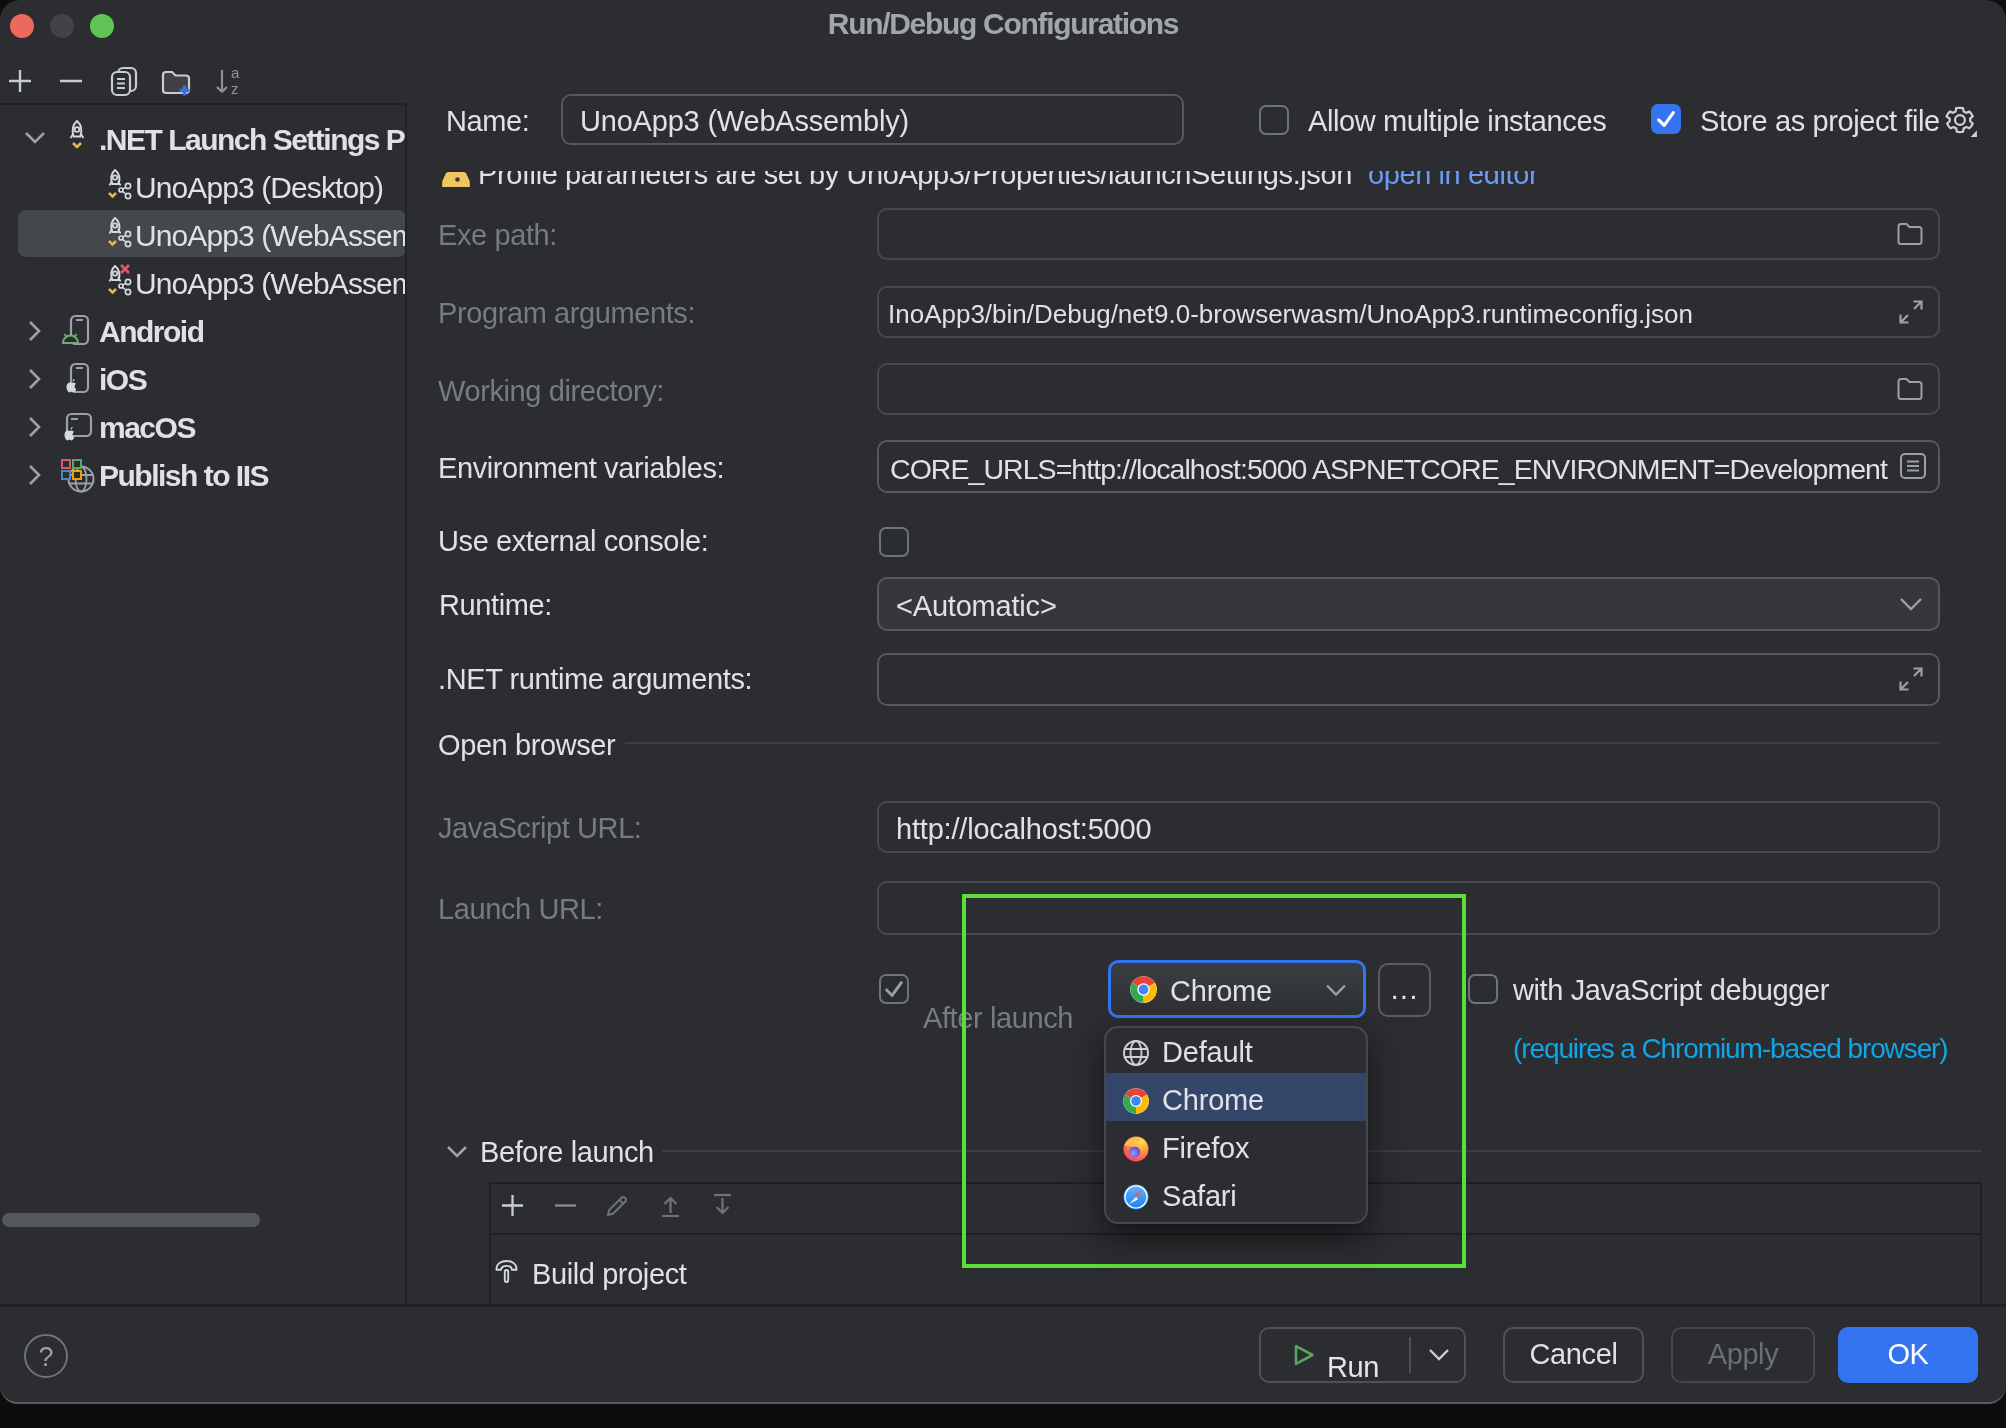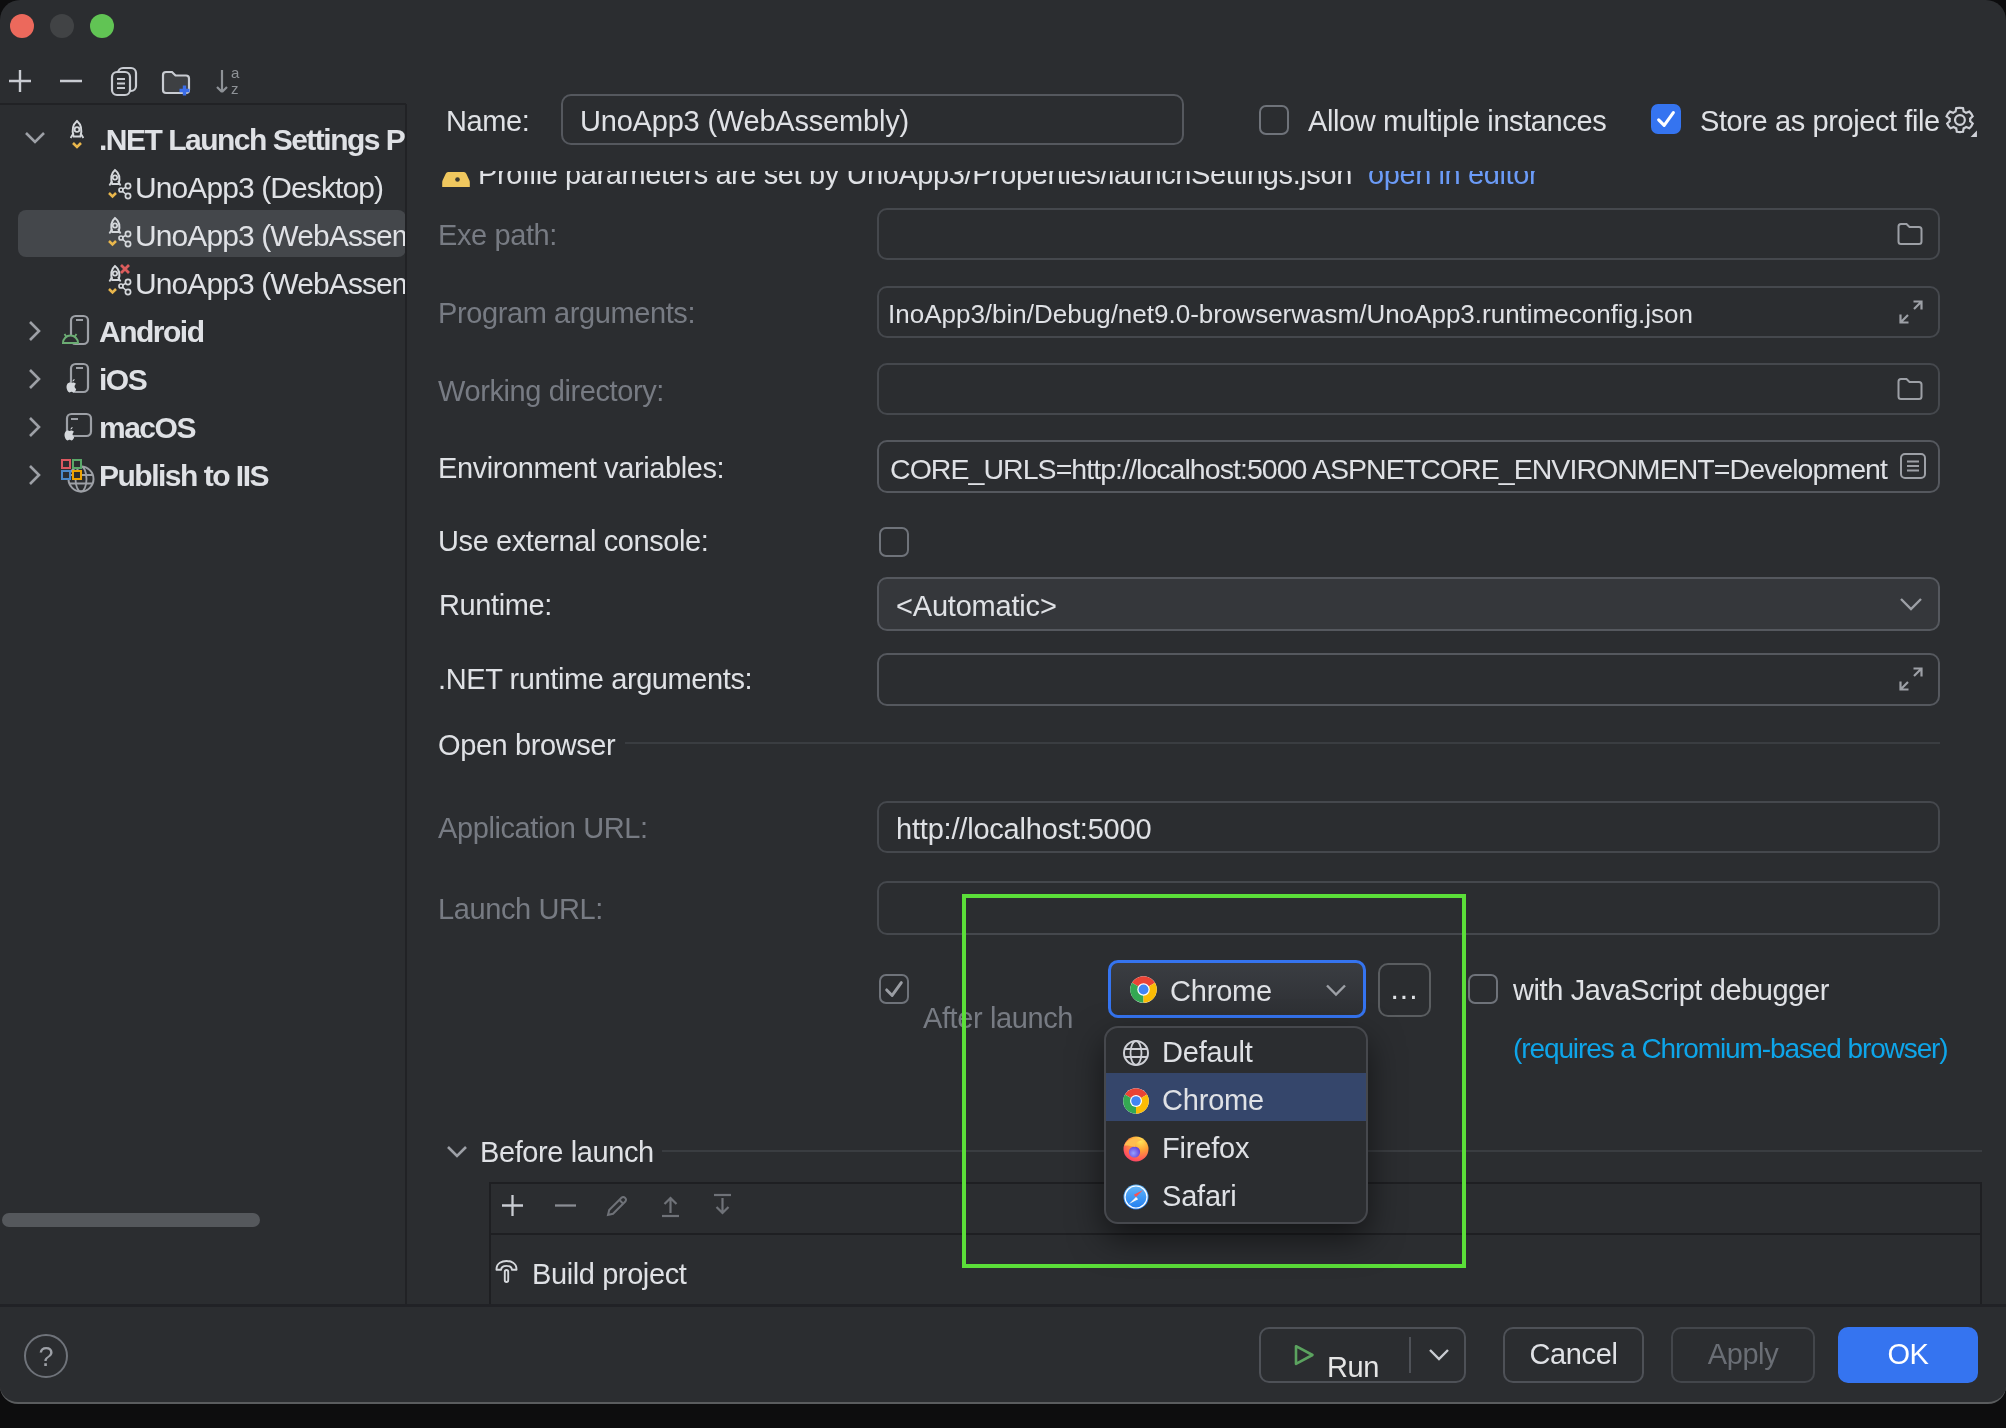--- a/index.html
+++ b/index.html
@@ -22,20 +22,21 @@
 .btn{position:absolute;border:2px solid #4E5157;border-radius:10px;height:56px;top:1327px}
 .btxt{position:absolute;width:100%;text-align:center;font-size:29px;letter-spacing:-0.4px;color:#DFE1E5;top:50%;transform:translateY(-52%)}
 </style>
 </head>
 <body>
 <div id="win">
 
   <div class="abs" style="left:10px;top:14px;width:24px;height:24px;border-radius:50%;background:#EC695C"></div>
   <div class="abs" style="left:50px;top:14px;width:24px;height:24px;border-radius:50%;background:#414345"></div>
   <div class="abs" style="left:90px;top:14px;width:24px;height:24px;border-radius:50%;background:#61C454"></div>
+  <div class="abs" style="left:0;top:7px;width:2006px;text-align:center;font-size:30px;font-weight:bold;letter-spacing:-1.3px;color:#A2A5AA">Run/Debug Configurations</div>
 
   <div id="sidebar" class="abs" style="left:0;top:53px;width:406px;height:1257px;overflow:hidden">
 
     <svg style="left:6px;top:14px" width="28" height="28" viewBox="0 0 28 28">
         <path d="M14 3v22M3 14h22" stroke="#C9CCD2" stroke-width="2.4"></path>
       </svg>
     <svg style="left:57px;top:14px" width="28" height="28" viewBox="0 0 28 28">
         <path d="M3 14h22" stroke="#C9CCD2" stroke-width="2.4"></path>
       </svg>
     <svg style="left:108px;top:12px" width="32" height="32" viewBox="0 0 32 32">
@@ -218,21 +219,21 @@
 
   <div class="lbl" style="left:438px;top:663px">.NET runtime arguments:</div>
   <div class="field" style="left:877px;top:653px;width:1063px;height:53px"></div>
   <svg style="left:1896px;top:664px" width="30" height="30" viewBox="0 0 30 30">
       <path d="M17.5 4.5h8v8M25 5L18 12M12.5 25.5h-8v-8M5 25l7-7" stroke="#9DA0A6" stroke-width="2.2" fill="none"></path>
     </svg>
 
   <div class="lbl" style="left:438px;top:729px">Open browser</div>
   <div class="hline" style="left:625px;top:742px;width:1315px"></div>
 
-  <div class="lbl dis" style="left:438px;top:812px">Application URL:</div>
+  <div class="lbl dis" style="left:438px;top:812px">JavaScript URL:</div>
   <div class="field fdis" style="left:877px;top:801px;width:1063px;height:52px"></div>
   <div class="ftxt dis" style="left:896px;top:813px">http://localhost:5000</div>
 
   <div class="lbl dis" style="left:438px;top:893px">Launch URL:</div>
   <div class="field fdis" style="left:877px;top:881px;width:1063px;height:54px"></div>
 
   <div class="cb" style="left:879px;top:974px"></div>
   <svg style="left:883px;top:978px" width="22" height="22" viewBox="0 0 24 24">
       <path d="M4 13l6 6L20 5" stroke="#9A9DA3" stroke-width="3.2" fill="none" stroke-linecap="round" stroke-linejoin="round"></path>
     </svg>

